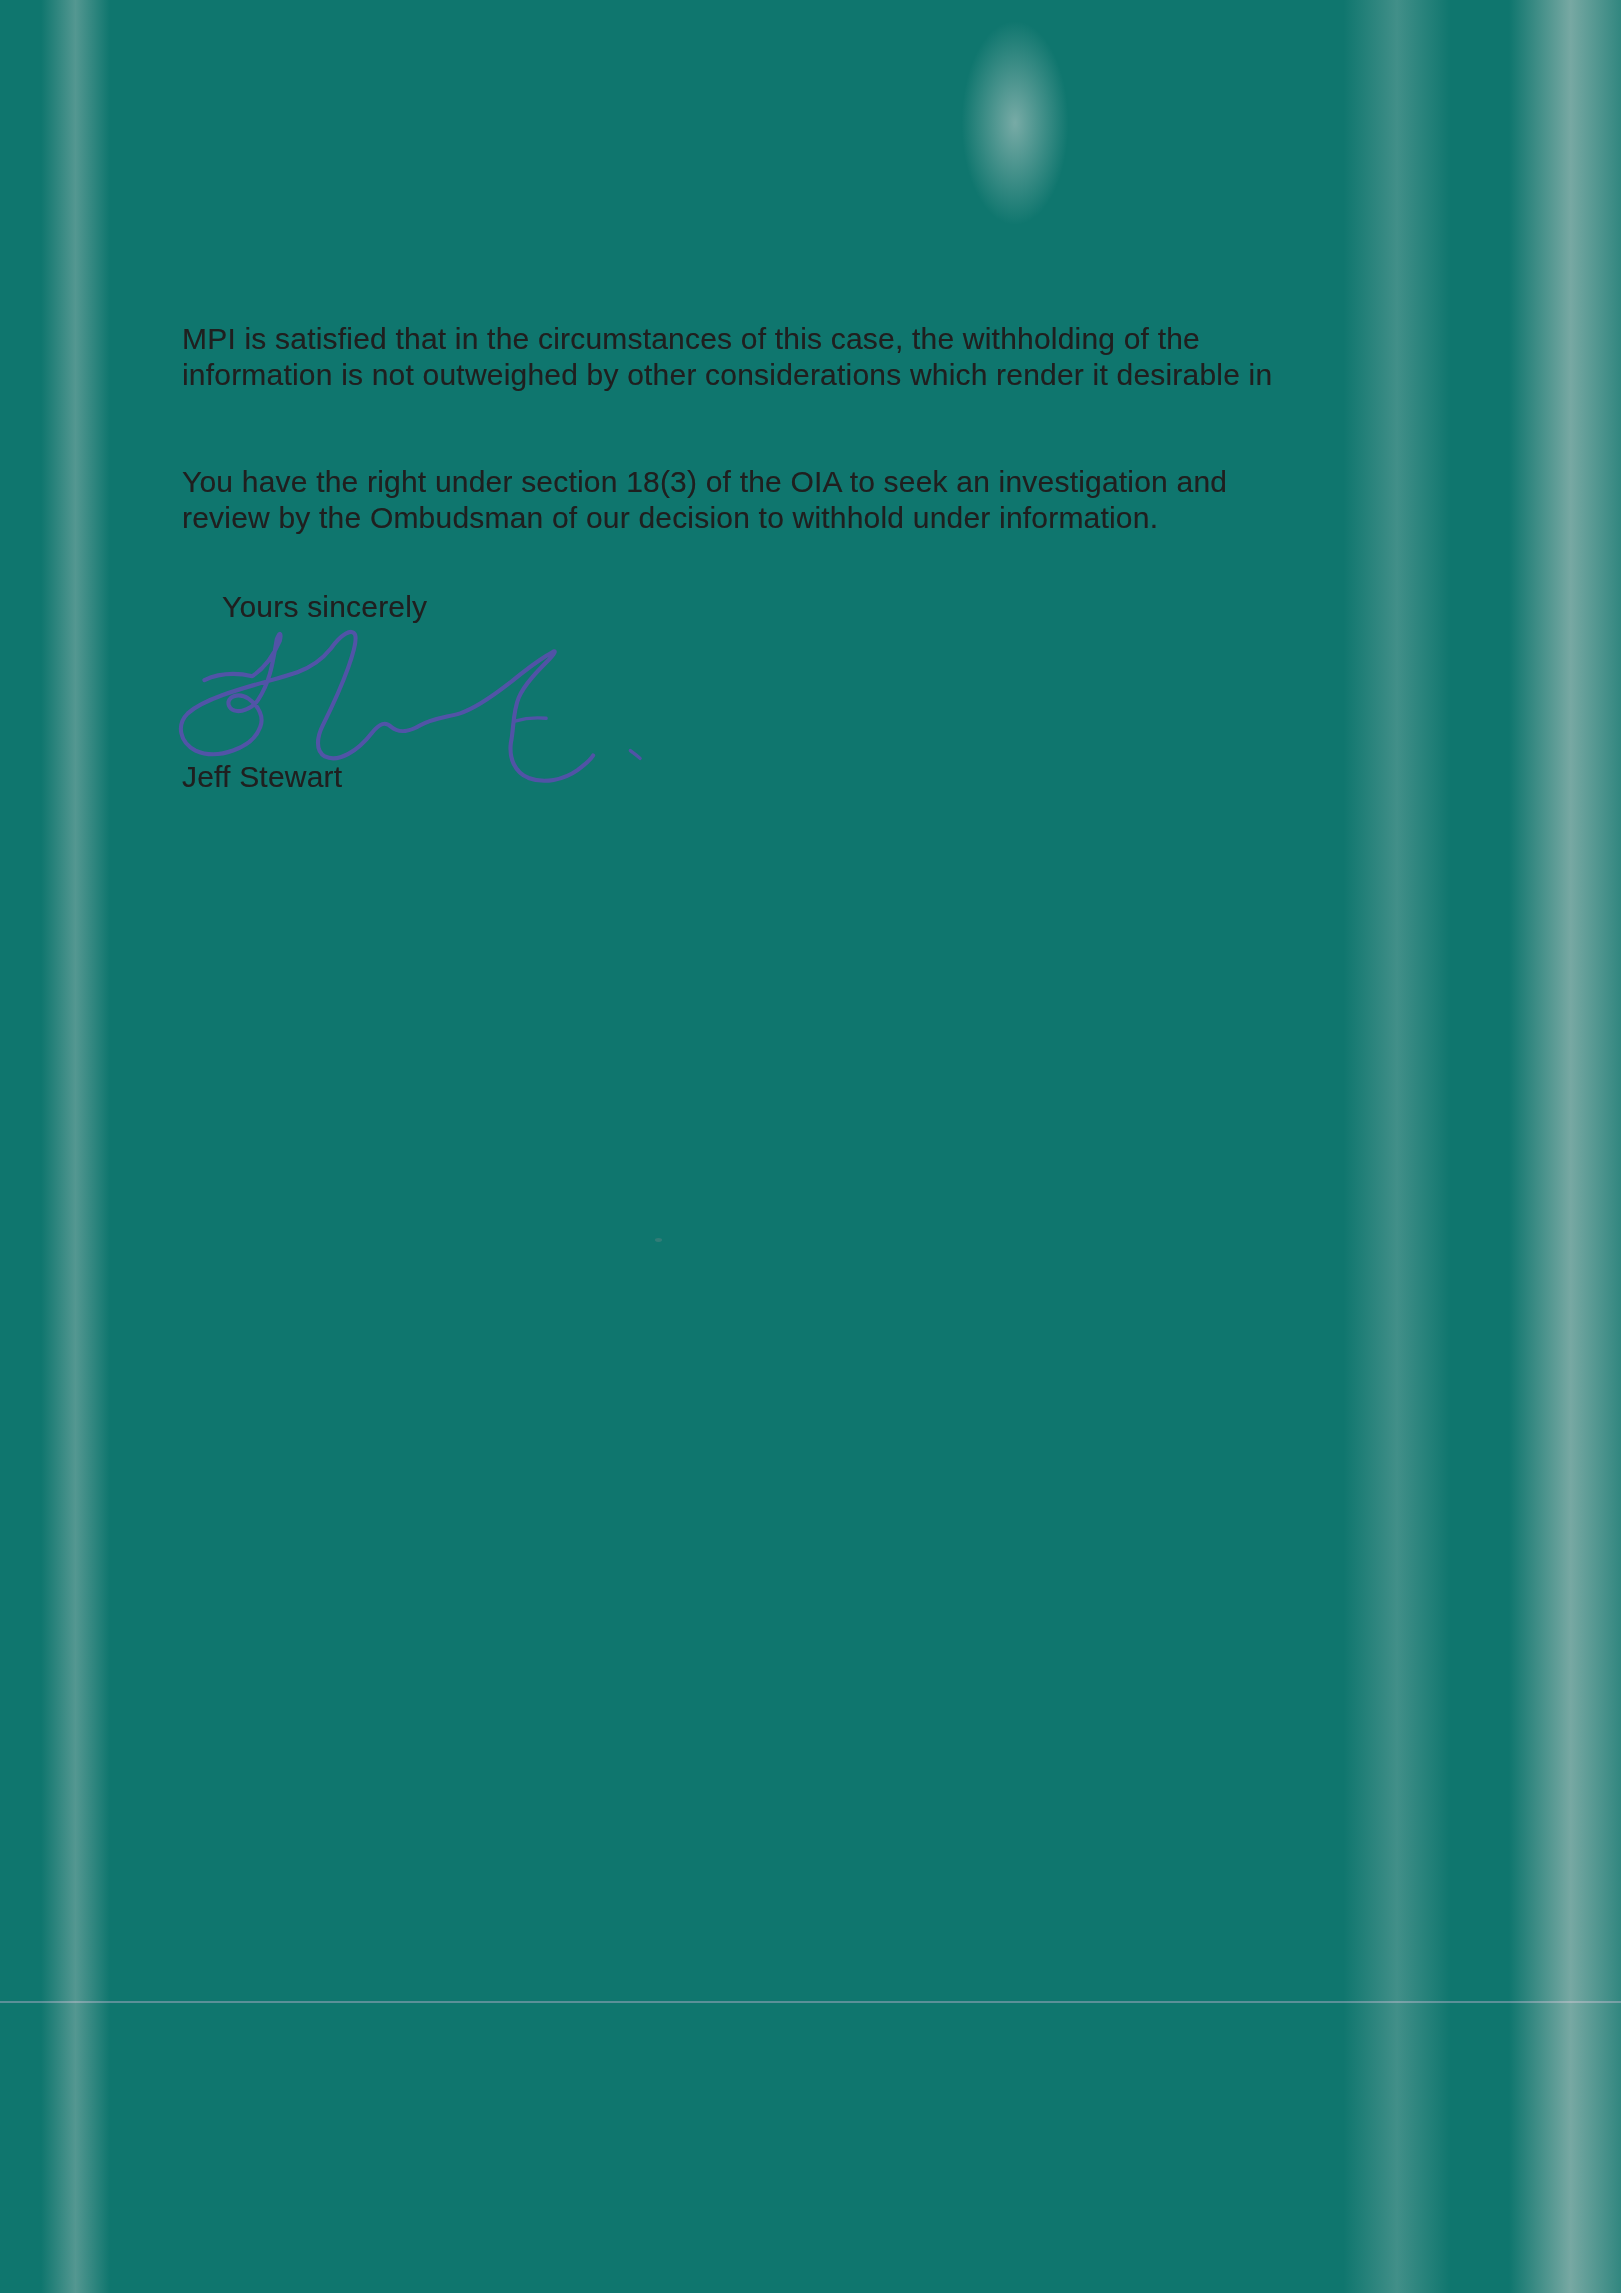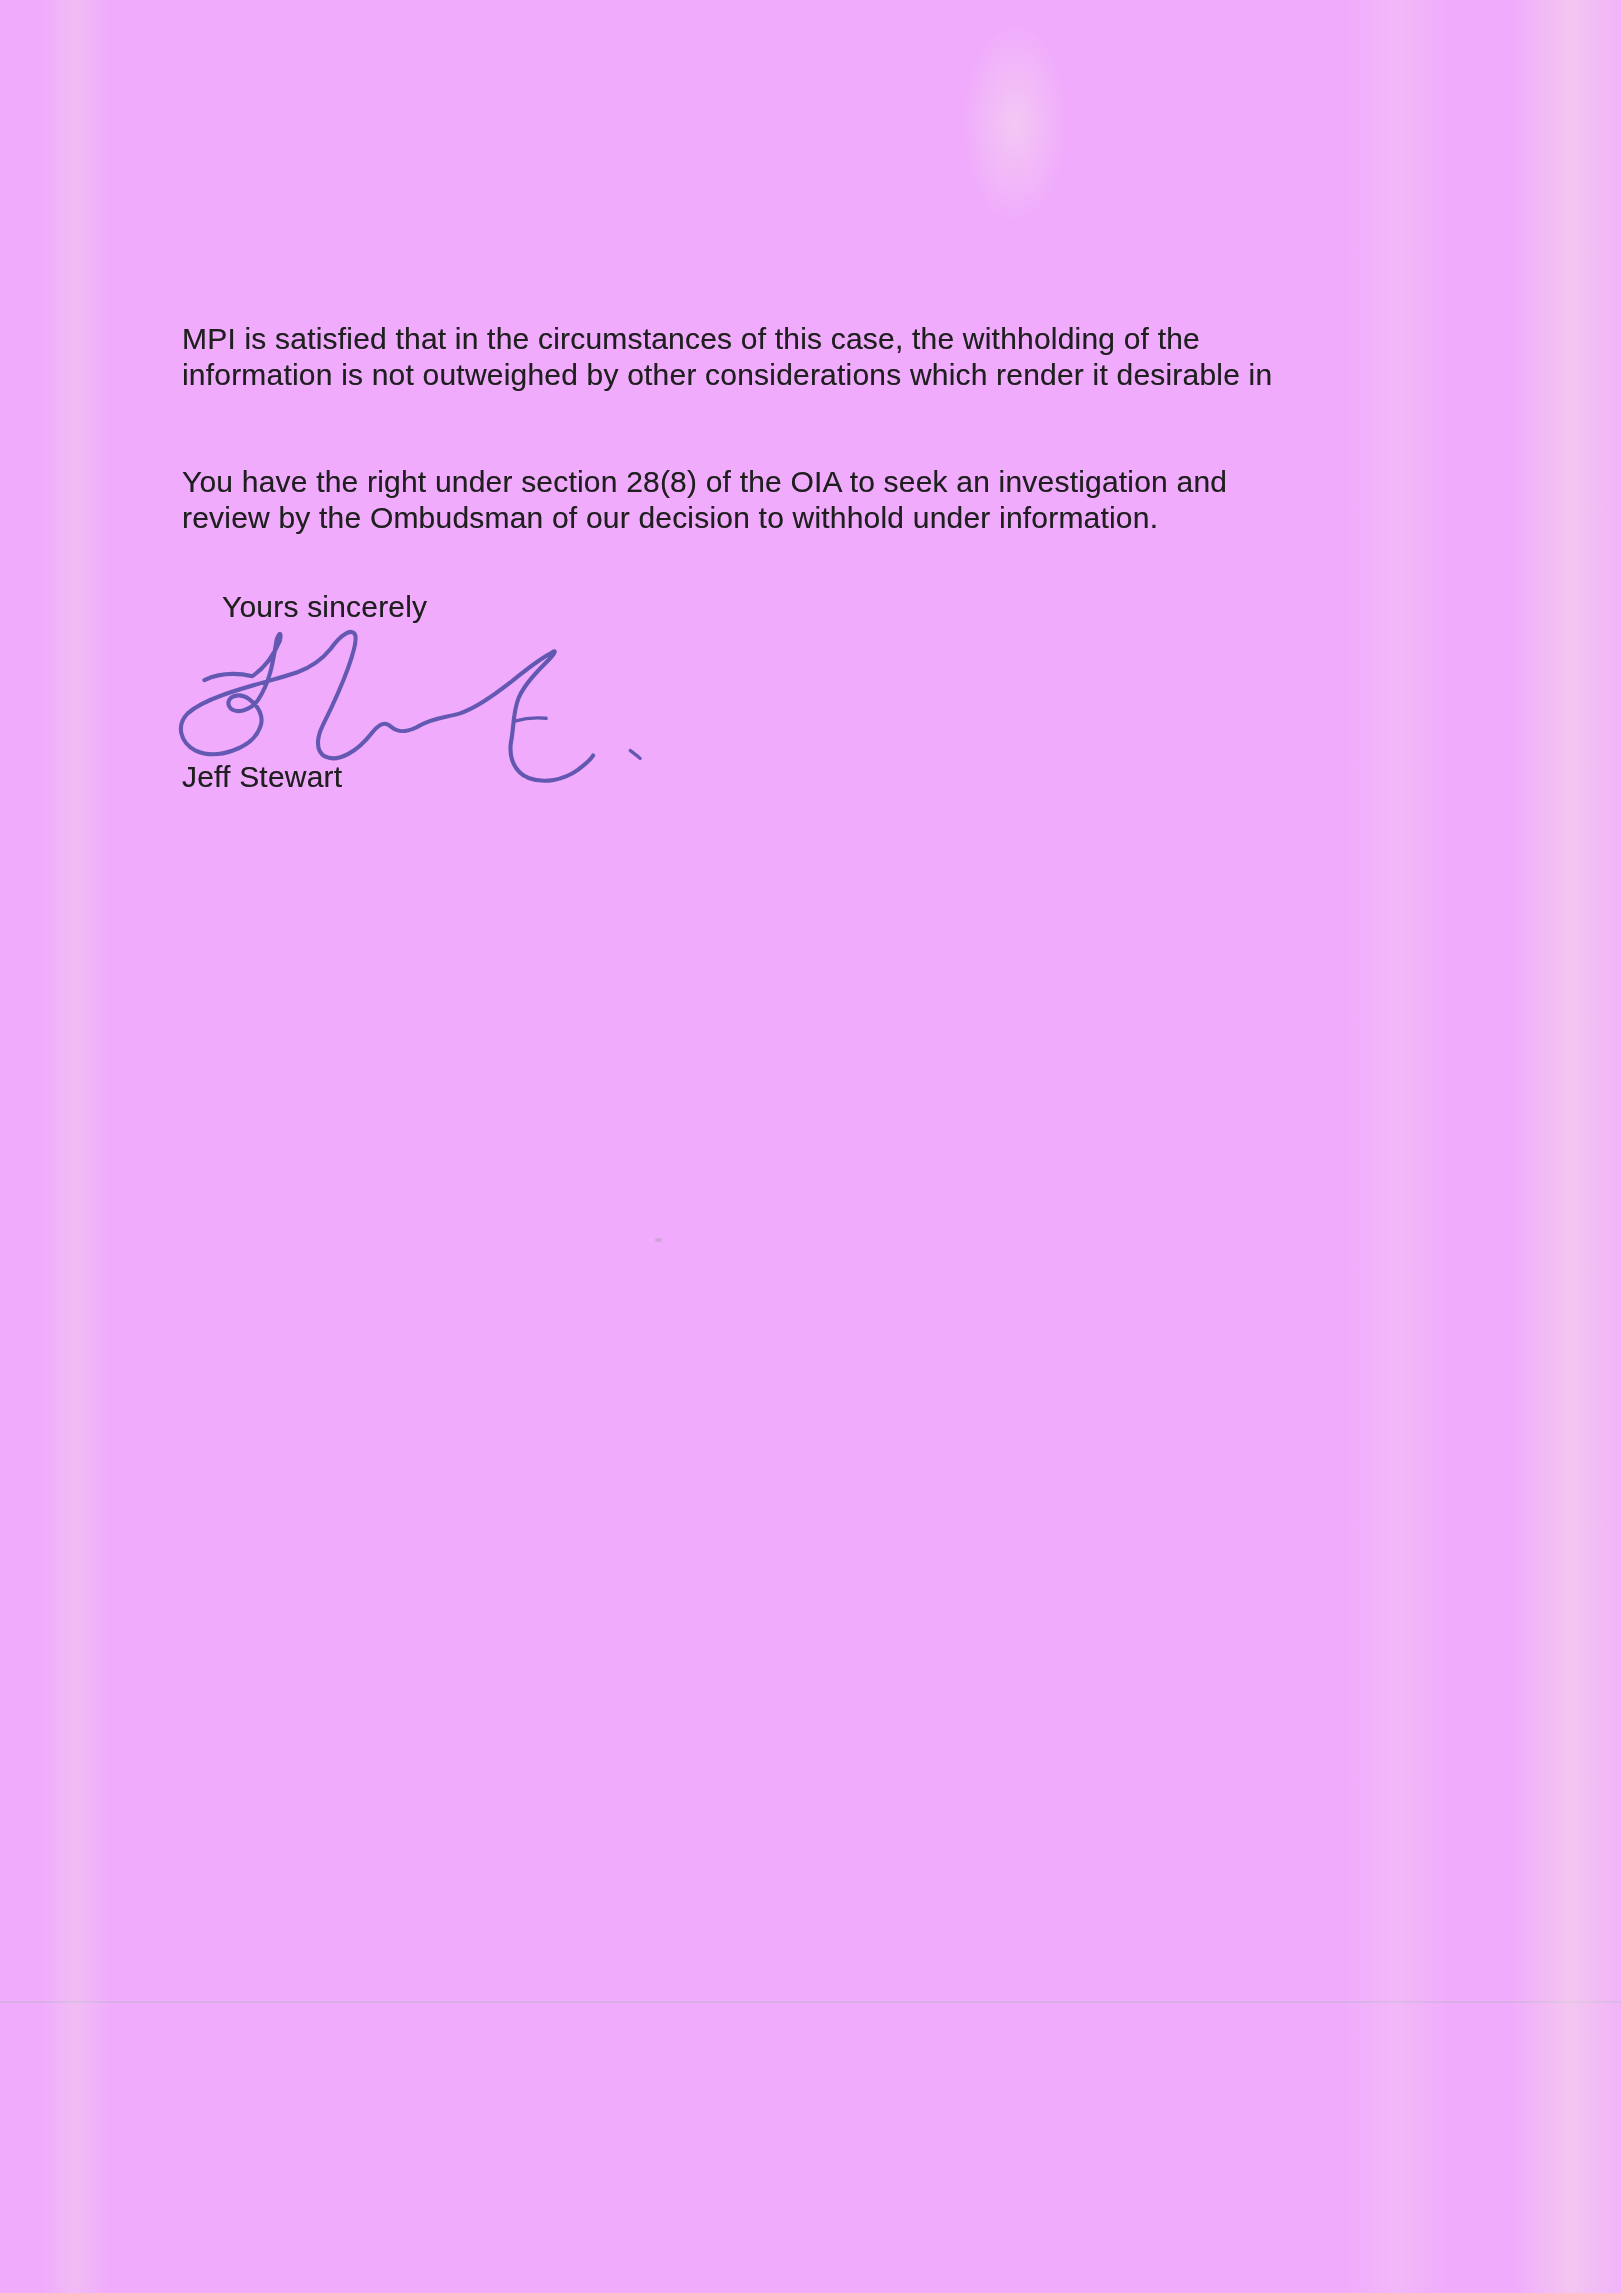--- a/index.html
+++ b/index.html
@@ -4,21 +4,21 @@
 <style>
   html, body {
     margin: 0;
     padding: 0;
     background: #e8e8e8;
   }
   .page {
     position: relative;
     width: 1621px;
     height: 2294px;
-    background: #f0abfc;
+    background: #0f766e;
     overflow: hidden;
     font-family: "Liberation Sans", sans-serif;
     color: #1f1f1f;
   }
   .para {
     position: absolute;
     left: 182px;
     font-size: 30px;
     line-height: 36px;
     letter-spacing: 0.2px;
@@ -85,21 +85,21 @@
 <body>
 
 <div class="page">
 
   <div class="para p1">
     <div>MPI is satisfied that in the circumstances of this case, the withholding of the</div>
     <div>information is not outweighed by other considerations which render it desirable in</div>
   </div>
 
   <div class="para p2">
-    <div>You have the right under section 28(8) of the OIA to seek an investigation and</div>
+    <div>You have the right under section 18(3) of the OIA to seek an investigation and</div>
     <div>review by the Ombudsman of our decision to withhold under information.</div>
   </div>
 
   <div class="para closing">
     <div>Yours sincerely</div>
   </div>
 
   <svg class="signature-svg" viewBox="0 0 480 170" xmlns="http://www.w3.org/2000/svg" aria-hidden="true">
     <g fill="none" stroke-width="4.2" stroke-linecap="round" stroke-linejoin="round" opacity="0.92" stroke="#5751ab">
       <path d="M 29 58

